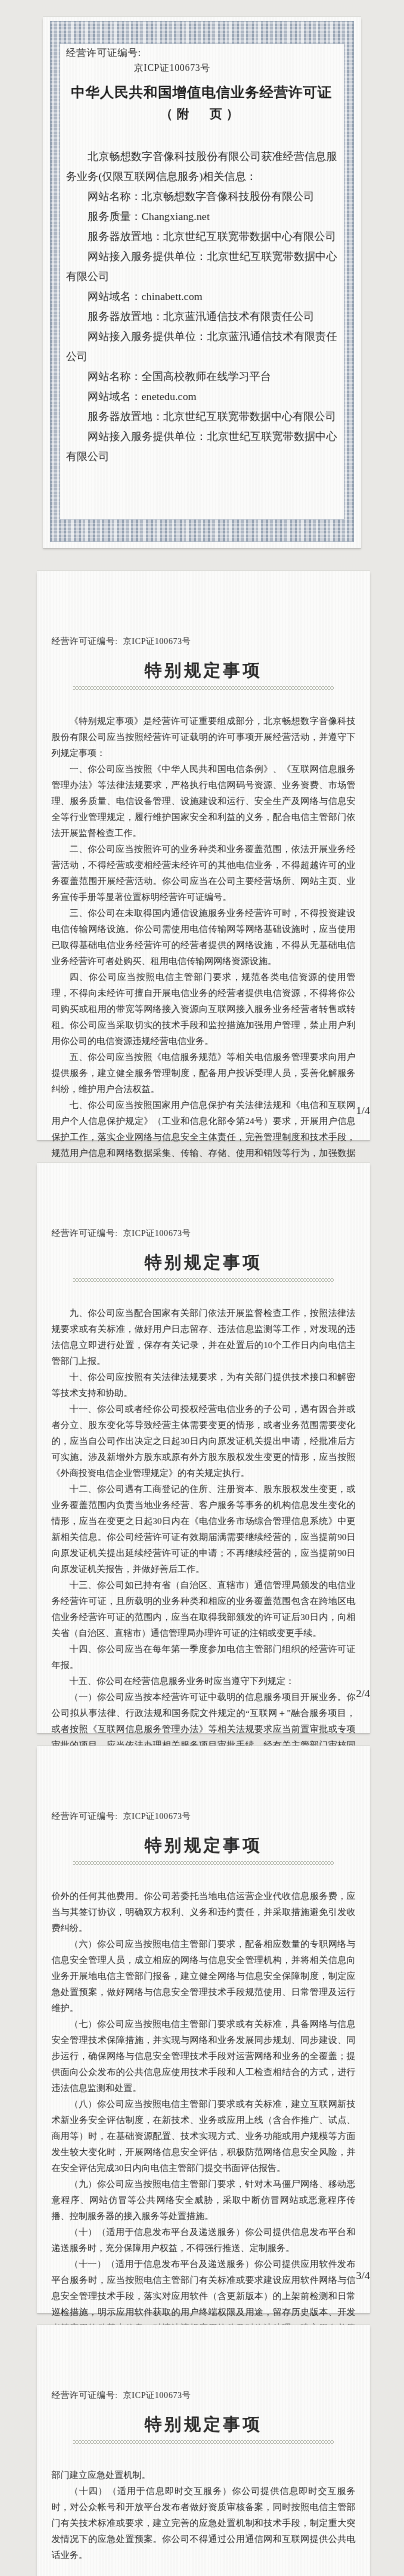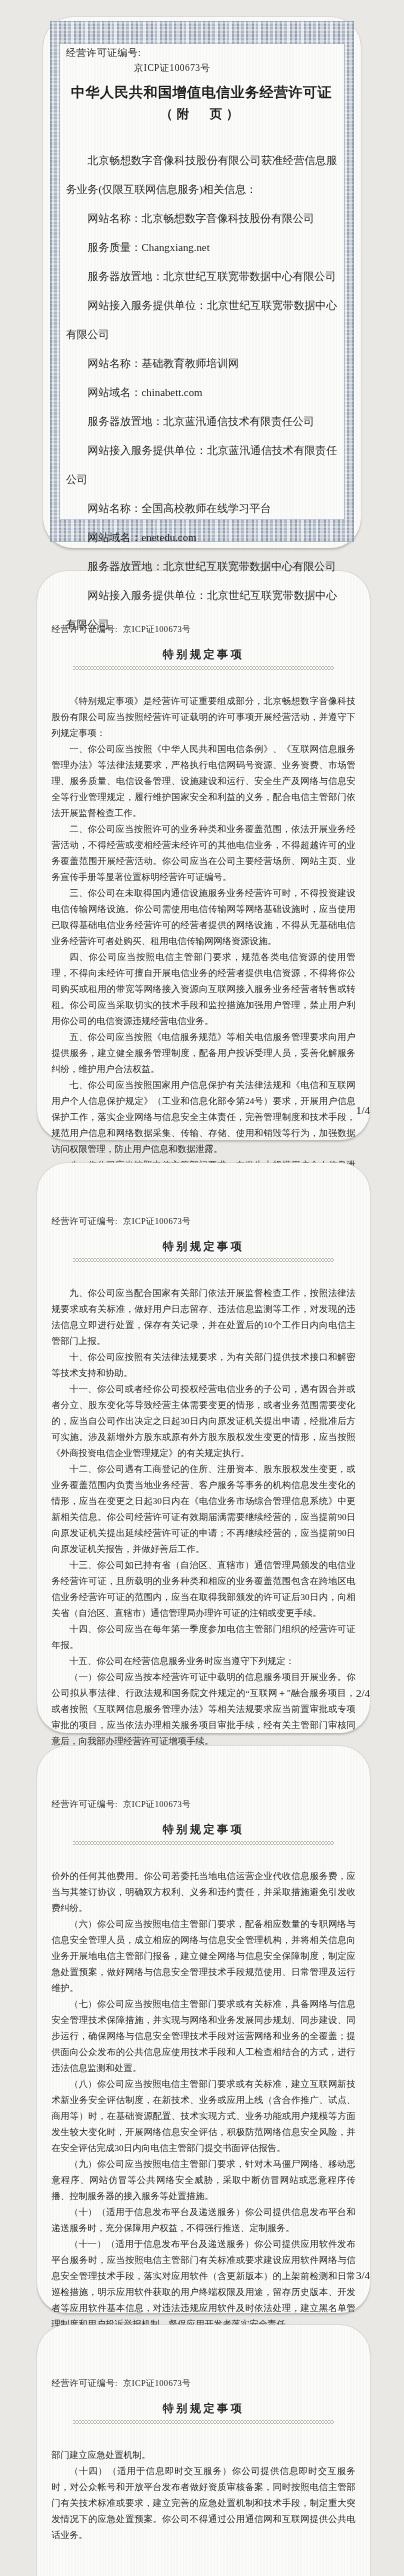--- a/index.html
+++ b/index.html
@@ -10,21 +10,20 @@
     color:#1f1f1f;
     -webkit-font-smoothing:antialiased;
   }
   .canvas{position:absolute;inset:0;overflow:hidden;}
   
   .page{
     position:absolute;
     background:#fbfbfa;
     background-image:repeating-linear-gradient(90deg,rgba(0,0,0,0.015) 0 1.5px,rgba(255,255,255,0) 1.5px 3.1px);
     box-shadow:0 0.5px 0 #b9b8b5,0 1.5px 2.1px rgba(0,0,0,0.18),0 -0.5px 0 #d2d1ce;
-    border-radius:30px;
   }
   .page-cert{top:17px;left:43px;width:318px;height:531px;}
   .page-2{top:571px;left:37px;width:333px;height:569px;}
   .page-3{top:1163px;left:37px;width:333px;height:570px;}
   .page-4{top:1746px;left:37px;width:333px;height:567px;}
   .page-5{top:2325px;left:37px;width:333px;height:549px;}
 
   
   .cert-frame{
     position:absolute;top:4.1px;left:6.7px;right:6.7px;bottom:6.2px;
@@ -39,28 +38,28 @@
     background-image:repeating-linear-gradient(90deg,rgba(0,0,0,0.015) 0 1.5px,rgba(255,255,255,0) 1.5px 3.1px);
     box-shadow:0 0 0 0.5px #aeb7c3;
   }
   .cert-content{position:absolute;top:0;left:0;right:0;bottom:0;padding:30px 24px 0 23px;z-index:2;}
   .cert-lic-label{font-size:9.8px;letter-spacing:0.5px;}
   .cert-lic-number{font-size:9.3px;margin:2.1px 0 0 68px;letter-spacing:0.5px;}
   .cert-title{font-size:14px;font-weight:bold;text-align:center;margin:9.3px 0 0 0;letter-spacing:0.5px;}
   .cert-subtitle{font-size:12.4px;font-weight:bold;text-align:center;margin:4.1px 0 0 0;letter-spacing:4.1px;}
   .cert-body{margin-top:23px;}
   .cert-body p{
-    margin:0;font-size:10.8px;line-height:29px;text-align:justify;text-indent:2em;
+    margin:0;font-size:10.8px;line-height:20px;text-align:justify;text-indent:2em;
     word-break:break-all;
   }
   
-  .rules-content{position:absolute;inset:0;padding:53px 14.4px 0 14.4px;}
+  .rules-content{position:absolute;inset:0;padding:53px 14.4px 0 14.4px;margin-top:12px;}
   .lic-line{font-size:8.8px;letter-spacing:0.3px;}
   .lic-line .lic-no{font-size:8.5px;margin-left:5.2px;}
-  .rules-title{font-size:11px;font-weight:bold;text-align:center;letter-spacing:2.6px;margin:11.3px 0 0 0;color:#2a2a2a;}
+  .rules-title{font-size:17px;font-weight:bold;text-align:center;letter-spacing:2.6px;margin:11.3px 0 0 0;color:#2a2a2a;}
   .wave-rule{
     height:4.1px;width:86%;margin:4.1px auto 0 auto;
     background:
       repeating-linear-gradient(120deg,#b2b7ab 0 1px,rgba(0,0,0,0) 1px 2.6px),
       repeating-linear-gradient(60deg,#b2b7ab 0 1px,rgba(0,0,0,0) 1px 2.6px);
     opacity:0.9;
   }
   .rules-body{margin-top:23px;}
   .rules-body p{
     margin:0;font-size:9px;line-height:16px;text-align:justify;text-indent:2em;
@@ -86,21 +85,20 @@
       <div class="cert-lic-label">经营许可证编号:</div>
       <div class="cert-lic-number">京ICP证100673号</div>
       <h1 class="cert-title">中华人民共和国增值电信业务经营许可证</h1>
       <div class="cert-subtitle">（附　页）</div>
       <div class="cert-body">
         <p>北京畅想数字音像科技股份有限公司获准经营信息服务业务(仅限互联网信息服务)相关信息：</p>
         <p>网站名称：北京畅想数字音像科技股份有限公司</p>
         <p>服务质量：Changxiang.net</p>
         <p>服务器放置地：北京世纪互联宽带数据中心有限公司</p>
         <p>网站接入服务提供单位：北京世纪互联宽带数据中心有限公司</p>
-        <p>网站名称：基础教育教师培训网</p>
         <p>网站域名：chinabett.com</p>
         <p>服务器放置地：北京蓝汛通信技术有限责任公司</p>
         <p>网站接入服务提供单位：北京蓝汛通信技术有限责任公司</p>
         <p>网站名称：全国高校教师在线学习平台</p>
         <p>网站域名：enetedu.com</p>
         <p>服务器放置地：北京世纪互联宽带数据中心有限公司</p>
         <p>网站接入服务提供单位：北京世纪互联宽带数据中心有限公司</p>
       </div>
     </div>
   </section>

